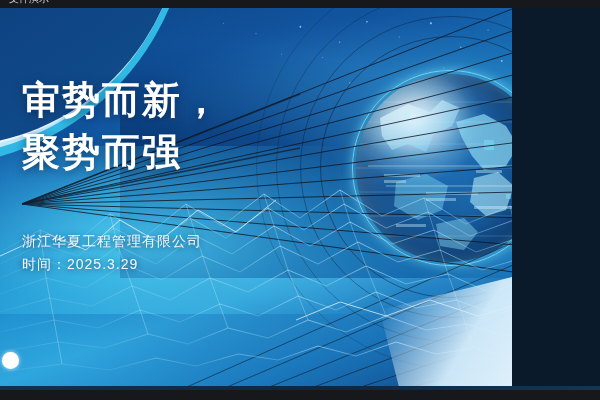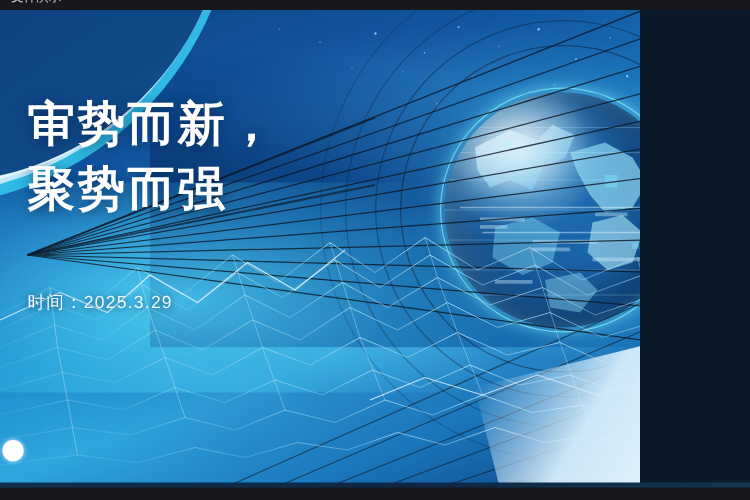--- a/index.html
+++ b/index.html
@@ -317,20 +317,21 @@
     </svg>
 
     <div class="wedge-br"></div>
 
     <div class="headline">
       <div>审势而新，</div>
       <div>聚势而强</div>
     </div>
 
     <div class="submeta">
+      <div>浙江华夏工程管理有限公司</div>
       <div>时间：2025.3.29</div>
     </div>
 
     <div class="cursor-dot"></div>
 
   </div>
 
   <div class="botstrip"></div>
   <div class="botbar"></div>
 

